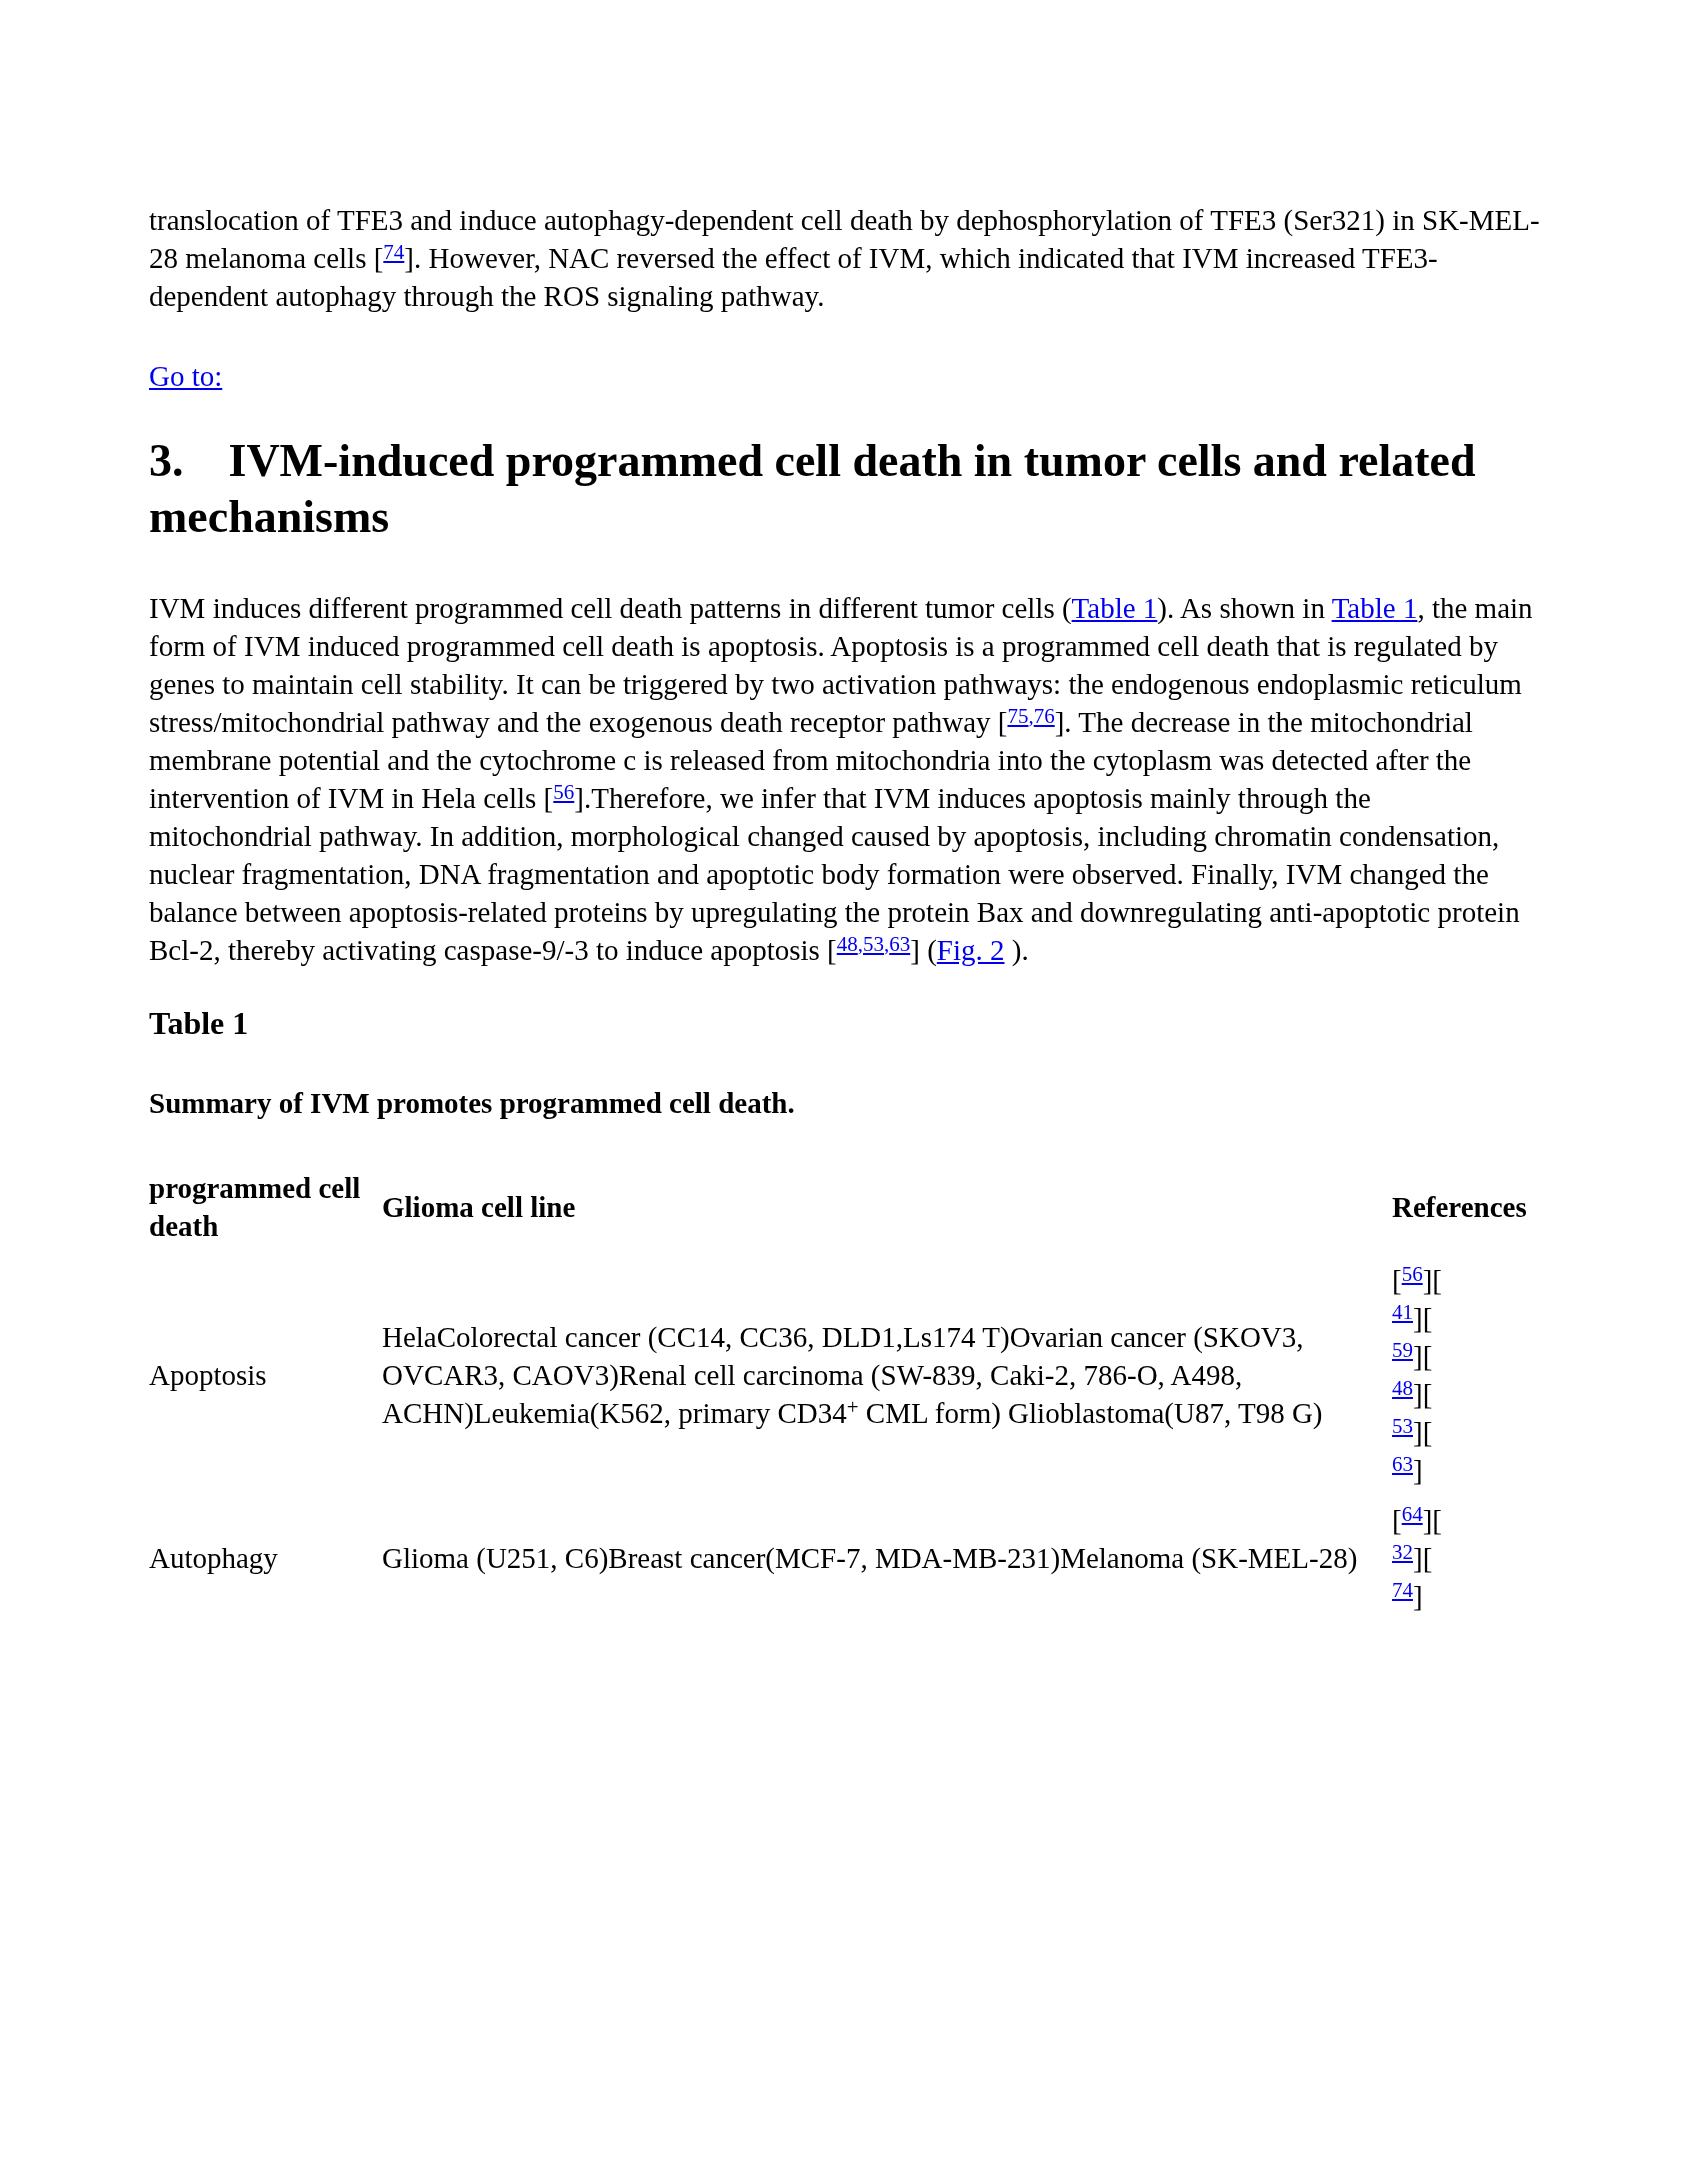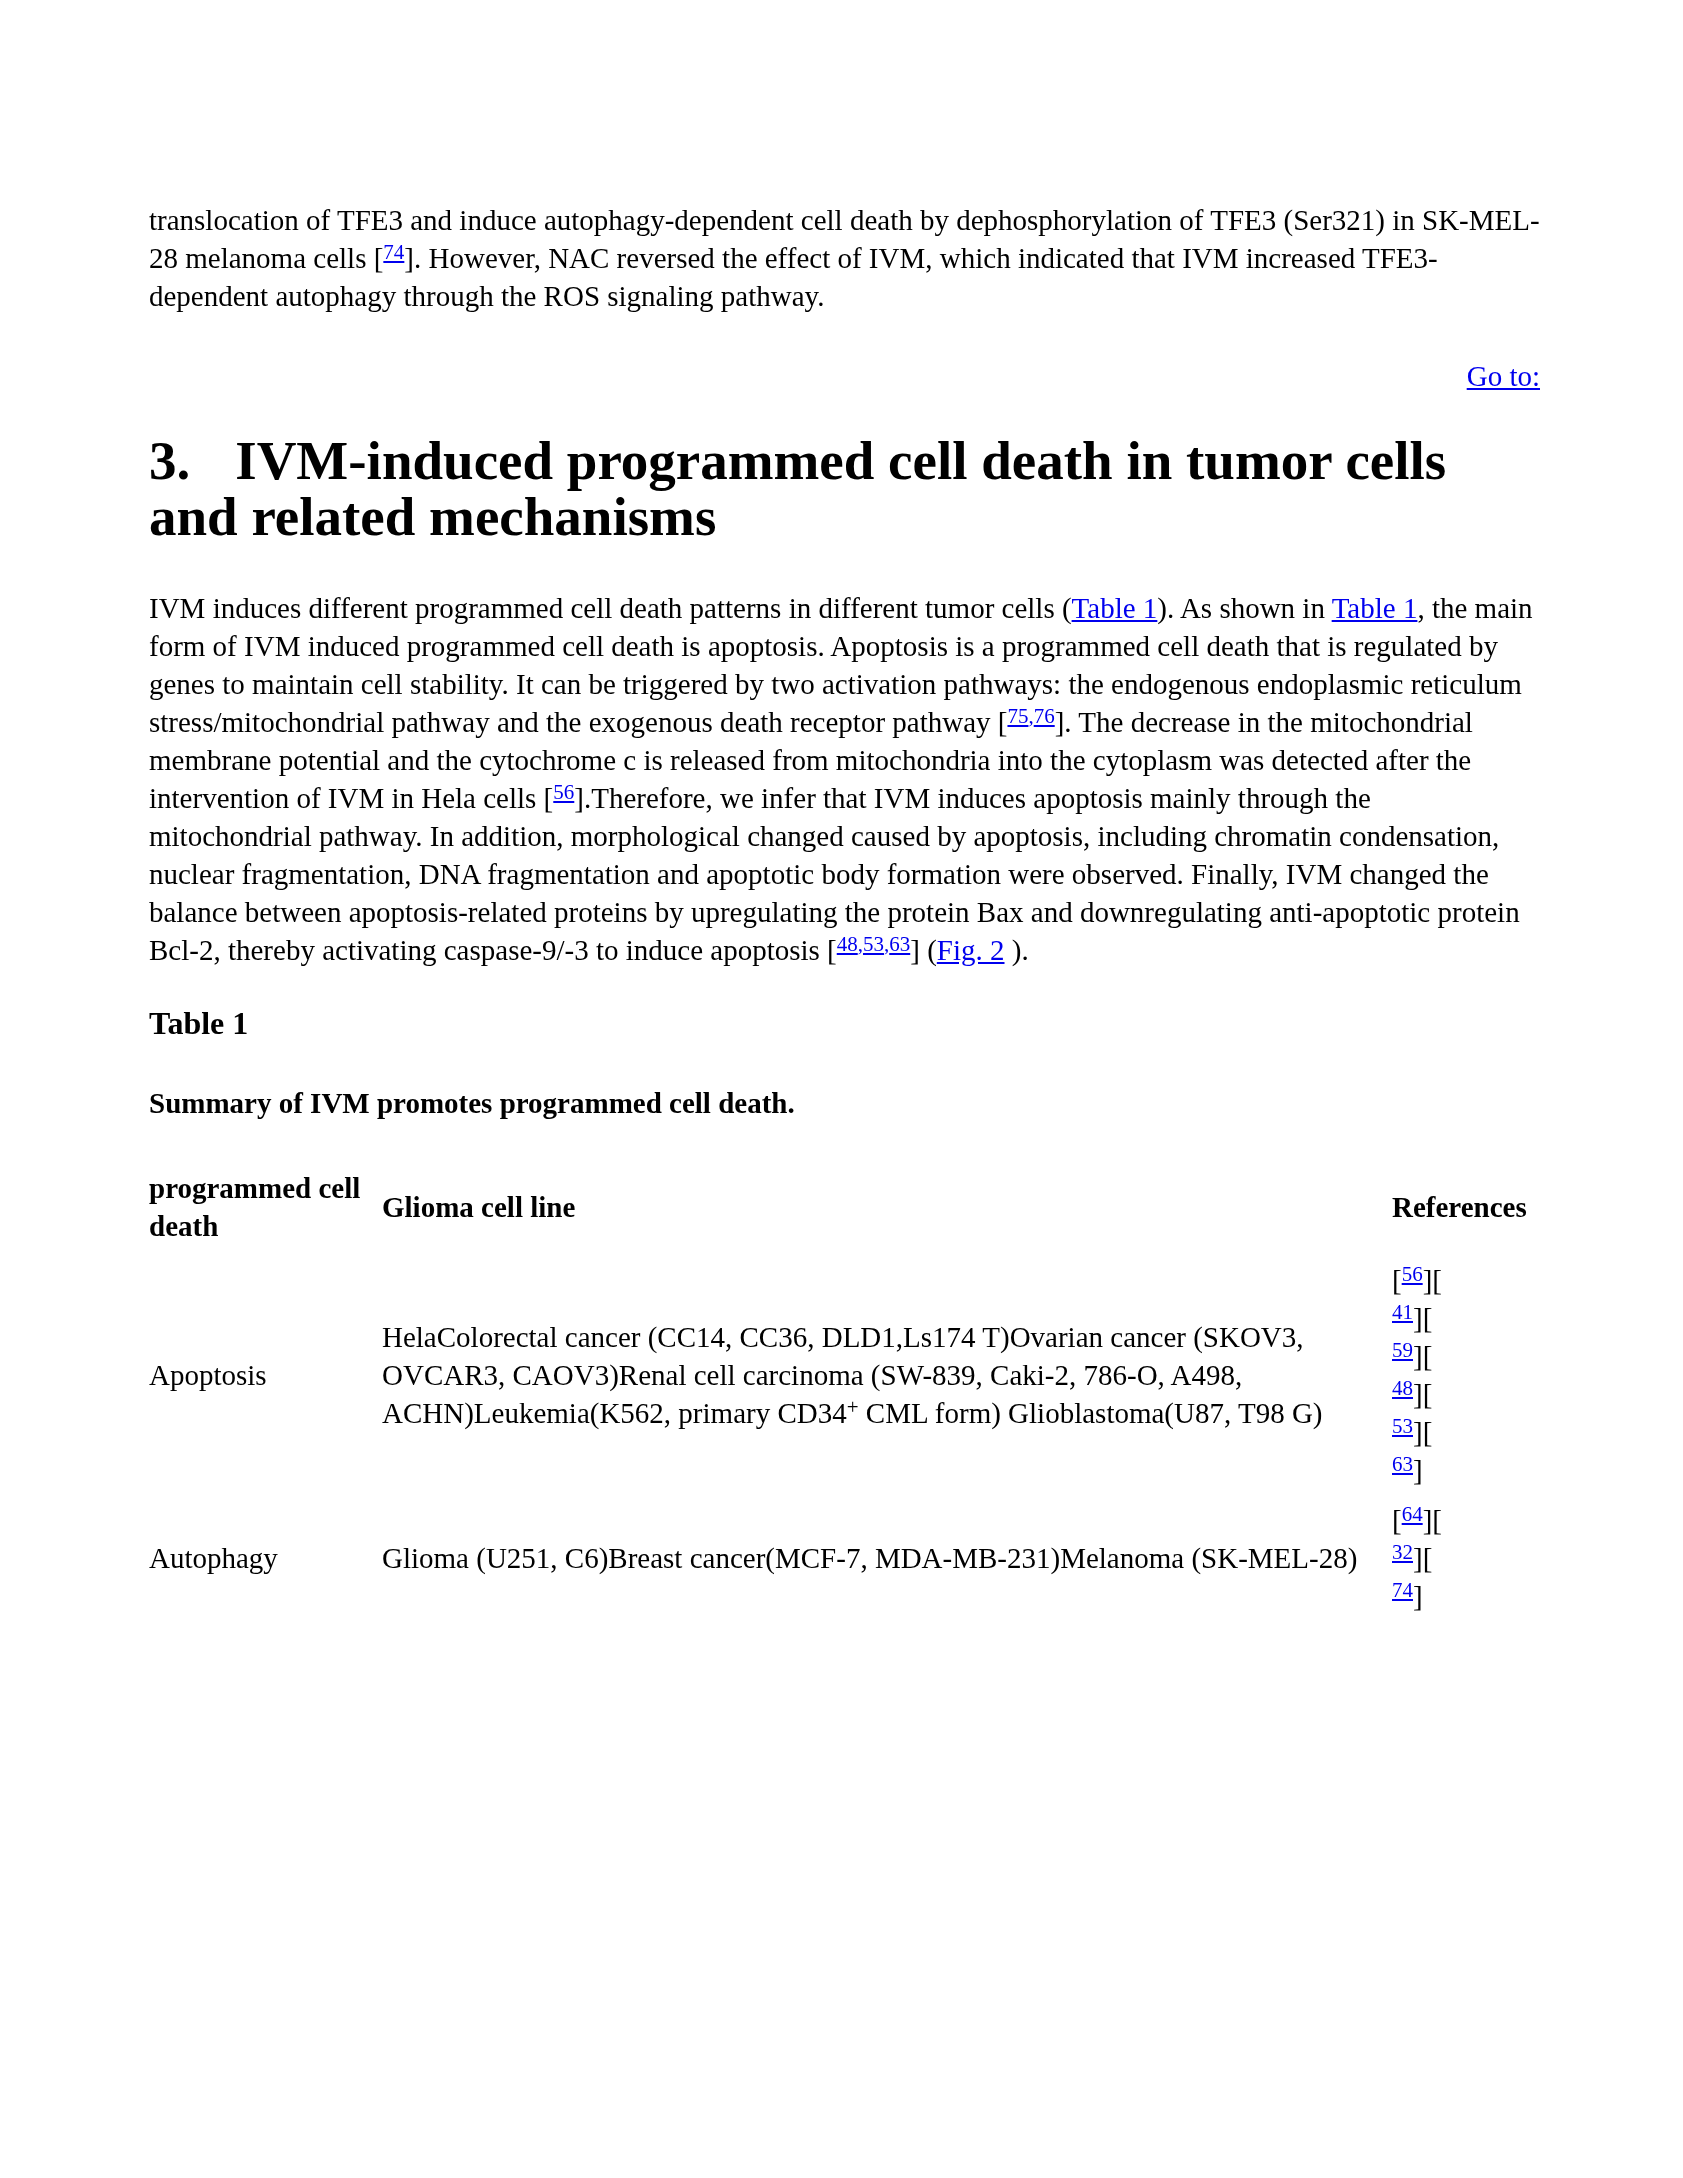--- a/index.html
+++ b/index.html
@@ -10,29 +10,29 @@
   }
   .page { width: 1391px; margin: 0 0 0 149px; }
 
   .para {
     font-size: 29px; line-height: 38px; text-align: left;
     margin: 0; padding: 0;
   }
   #intro-para { margin-top: 201px; }
 
   .goto {
-    margin-top: 42px; font-size: 29px; line-height: 38px; text-align: right;
+    margin-top: 42px; font-size: 29px; line-height: 38px;
   }
   a, .seg-link {
     color: #0000EE; text-decoration: underline; cursor: pointer;
   }
 
   h2.section-heading {
     margin: 38px 0 0 0; padding: 0;
-    font-size: 55px; line-height: 56px; font-weight: bold;
+    font-size: 46px; line-height: 56px; font-weight: bold;
   }
   h2 .sec-num { margin-right: 45px; }
 
   h3.subsection-heading {
     margin: 51px 0 0 0; padding: 0;
     font-size: 32px; line-height: 42px; font-weight: bold;
   }
   #apoptosis-para { margin-top: 44px; }
 
   .table-heading {

